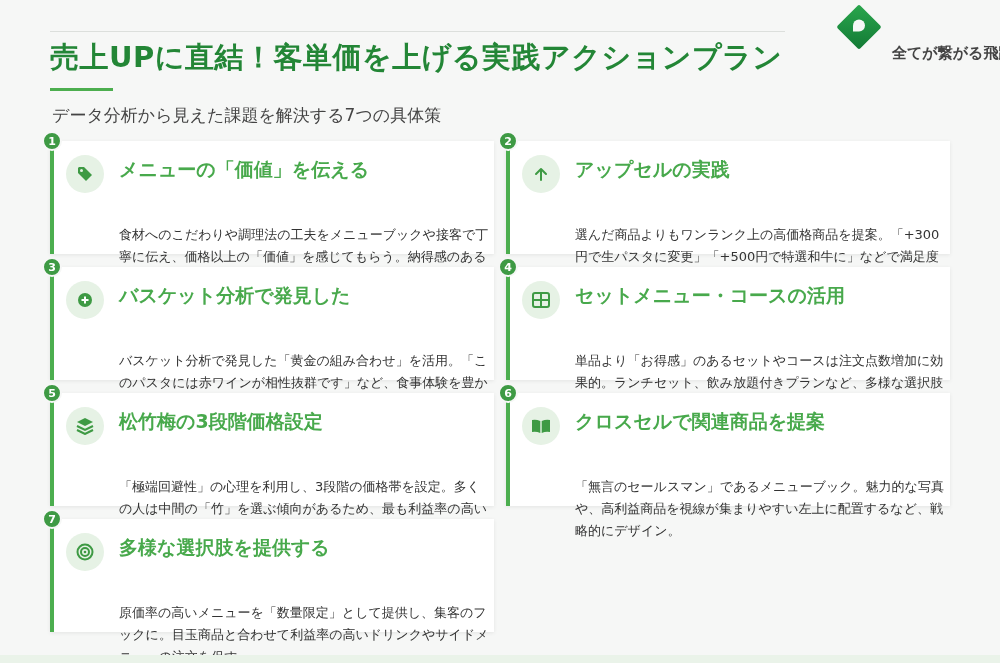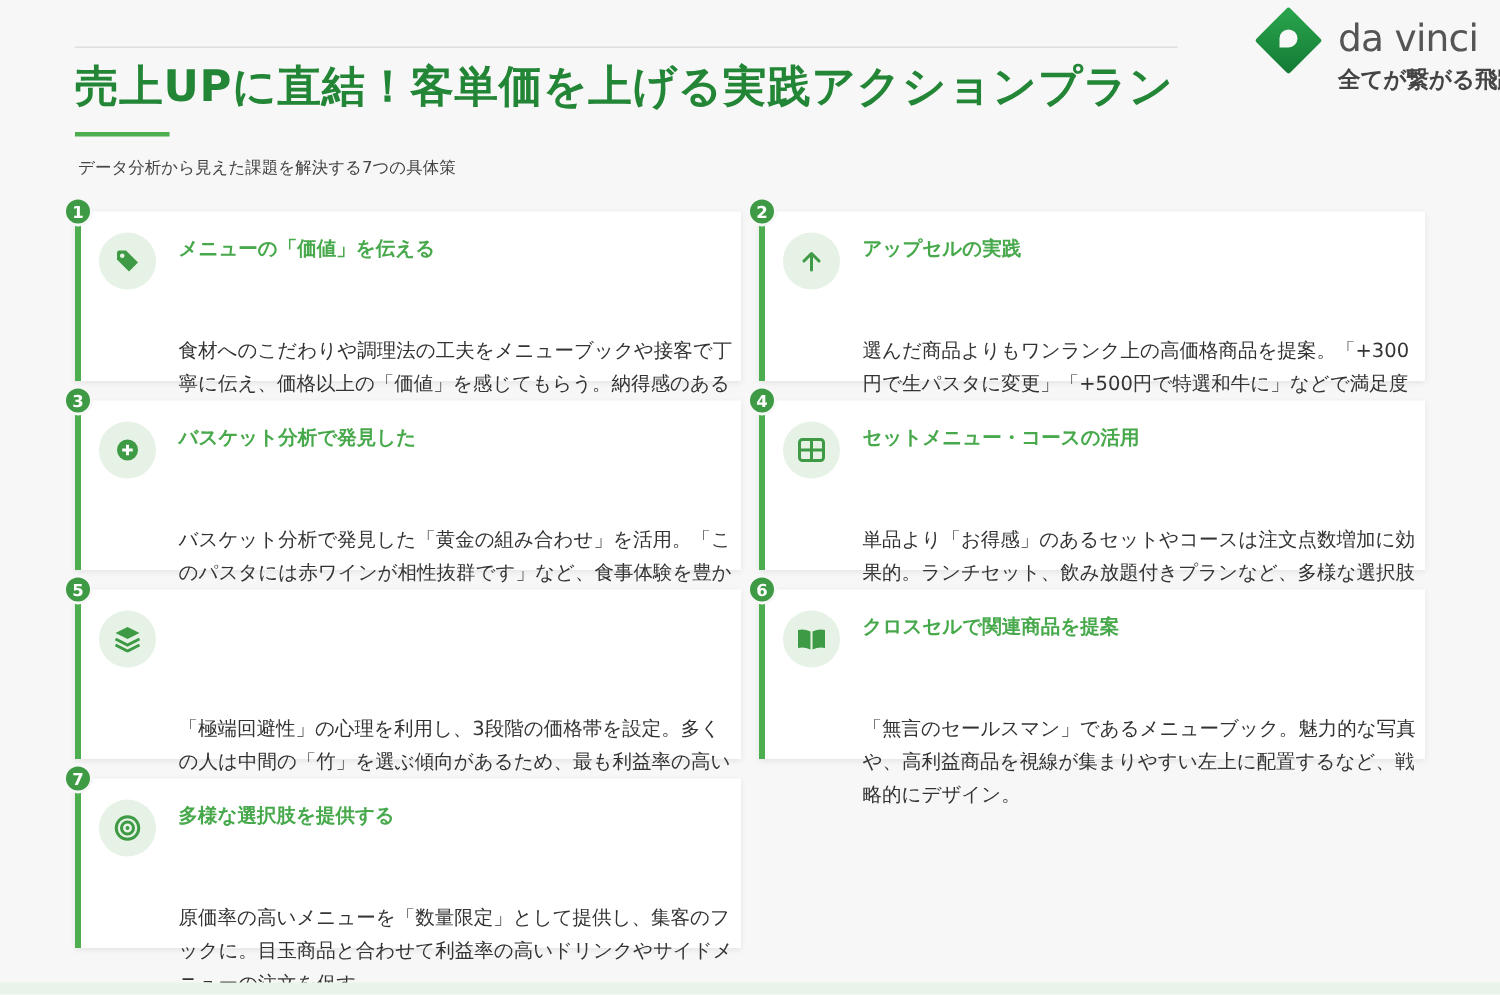--- a/index.html
+++ b/index.html
@@ -1,44 +1,43 @@
 <!DOCTYPE html>
 <html><head>
 <meta charset="utf-8">
 <style>
   * { margin:0; padding:0; box-sizing:border-box; }
   html, body { width:1000px; height:663px; overflow:hidden; }
   body { background:#f6f7f6; font-family:"DejaVu Sans", sans-serif; position:relative; }
   .topline { position:absolute; left:50px; top:31px; width:735px; height:1px; background:#dcdfdc; }
   .title { position:absolute; left:50px; top:38px; font-size:29px; font-weight:bold; color:#238636; letter-spacing:0.5px; white-space:nowrap;text-align:center; }
   .title-underline { position:absolute; left:50px; top:88px; width:63px; height:3px; background:#4cae4f; }
-  .subtitle { position:absolute; left:52px; top:104px; font-size:11px; color:#444; white-space:nowrap; }
+  .subtitle { position:absolute; left:52px; top:104px; font-size:17px; color:#444; white-space:nowrap; }
   .logo { position:absolute; left:838px; top:8px; width:160px; height:50px; }
   .logo-diamond { position:absolute; left:5px; top:3px; width:32px; height:32px; transform:rotate(45deg); background:linear-gradient(135deg,#2aa64d,#137a35); border-radius:2px; }
   .logo-diamond::after { content:""; position:absolute; left:9px; top:9px; width:12px; height:12px; background:#f6f7f6; border-radius:50% 50% 50% 0; transform:rotate(-45deg); }
   .logo-text { position:absolute; left:54px; top:3px; font-size:25px; color:#555; letter-spacing:-0.5px; }
   .logo-sub { position:absolute; left:54px; top:36px; font-size:15px; font-weight:bold; color:#444; white-space:nowrap; }
   .card { position:absolute; width:444px; height:113px; background:#fff; box-shadow:0 1px 4px rgba(0,0,0,0.08); border-left:4px solid #4cae4f; }
   .badge { position:absolute; left:-12px; top:-10px; width:20px; height:20px; border-radius:50%; background:#3e9a44; color:#fff; font-size:11px; font-weight:bold; display:flex; align-items:center; justify-content:center; border:2px solid #f6f7f6; }
   .icon-circle { position:absolute; left:12px; top:14px; width:38px; height:38px; border-radius:50%; background:#e6f2e5; display:flex; align-items:center; justify-content:center; }
-  .card-title { position:absolute; left:65px; top:16px; font-size:13px; font-weight:bold; color:#48a94c; white-space:nowrap; }
+  .card-title { position:absolute; left:65px; top:16px; font-size:19px; font-weight:bold; color:#48a94c; white-space:nowrap; }
   .card-body { position:absolute; left:65px; top:40px; width:370px; font-size:13px; line-height:22px; color:#333;margin-top:43px; }
   .bottombar { position:absolute; left:0; top:655px; width:1000px; height:8px; background:#eaf3e9; }
 </style>
 </head>
 <body>
 
 <div class="topline"></div>
 <h1 class="title">売上UPに直結！客単価を上げる実践アクションプラン</h1>
 <div class="title-underline"></div>
 <div class="subtitle">データ分析から見えた課題を解決する7つの具体策</div>
 
 <div class="logo">
   <div class="logo-diamond"></div>
-  <div class="logo-text">da vinci</div>
   <div class="logo-sub">全てが繋がる飛躍の法則</div>
 </div>
 
 <div class="card" style="left:50px;top:141px;">
   <div class="badge">1</div>
   <div class="icon-circle">
     <svg width="16" height="16" viewBox="0 0 16 16">
         <path d="M1 2 L1 7 L9 15 L15 9 L7 1 L2 1 Z" fill="#3e9a44"></path>
         <circle cx="4.5" cy="4.5" r="1.5" fill="#e6f2e5"></circle>
       </svg>
@@ -84,20 +83,21 @@
 
 <div class="card" style="left:50px;top:393px;">
   <div class="badge">5</div>
   <div class="icon-circle">
     <svg width="18" height="18" viewBox="0 0 18 18">
         <path d="M9 1 L17 5 L9 9 L1 5 Z" fill="#3e9a44"></path>
         <path d="M1 9 L9 13 L17 9" stroke="#3e9a44" stroke-width="2" fill="none"></path>
         <path d="M1 13 L9 17 L17 13" stroke="#3e9a44" stroke-width="2" fill="none"></path>
       </svg>
   </div>
+  <div class="card-title">松竹梅の3段階価格設定</div>
   <div class="card-body">「極端回避性」の心理を利用し、3段階の価格帯を設定。多くの人は中間の「竹」を選ぶ傾向があるため、最も利益率の高い商品を中間に配置する。</div>
 </div>
 
 <div class="card" style="left:506px;top:393px;">
   <div class="badge">6</div>
   <div class="icon-circle">
     <svg width="20" height="16" viewBox="0 0 20 16">
         <path d="M1 2 Q5 1 9.3 3 V15 Q5 13 1 14 Z" fill="#3e9a44"></path>
         <path d="M19 2 Q15 1 10.7 3 V15 Q15 13 19 14 Z" fill="#3e9a44"></path>
       </svg>

